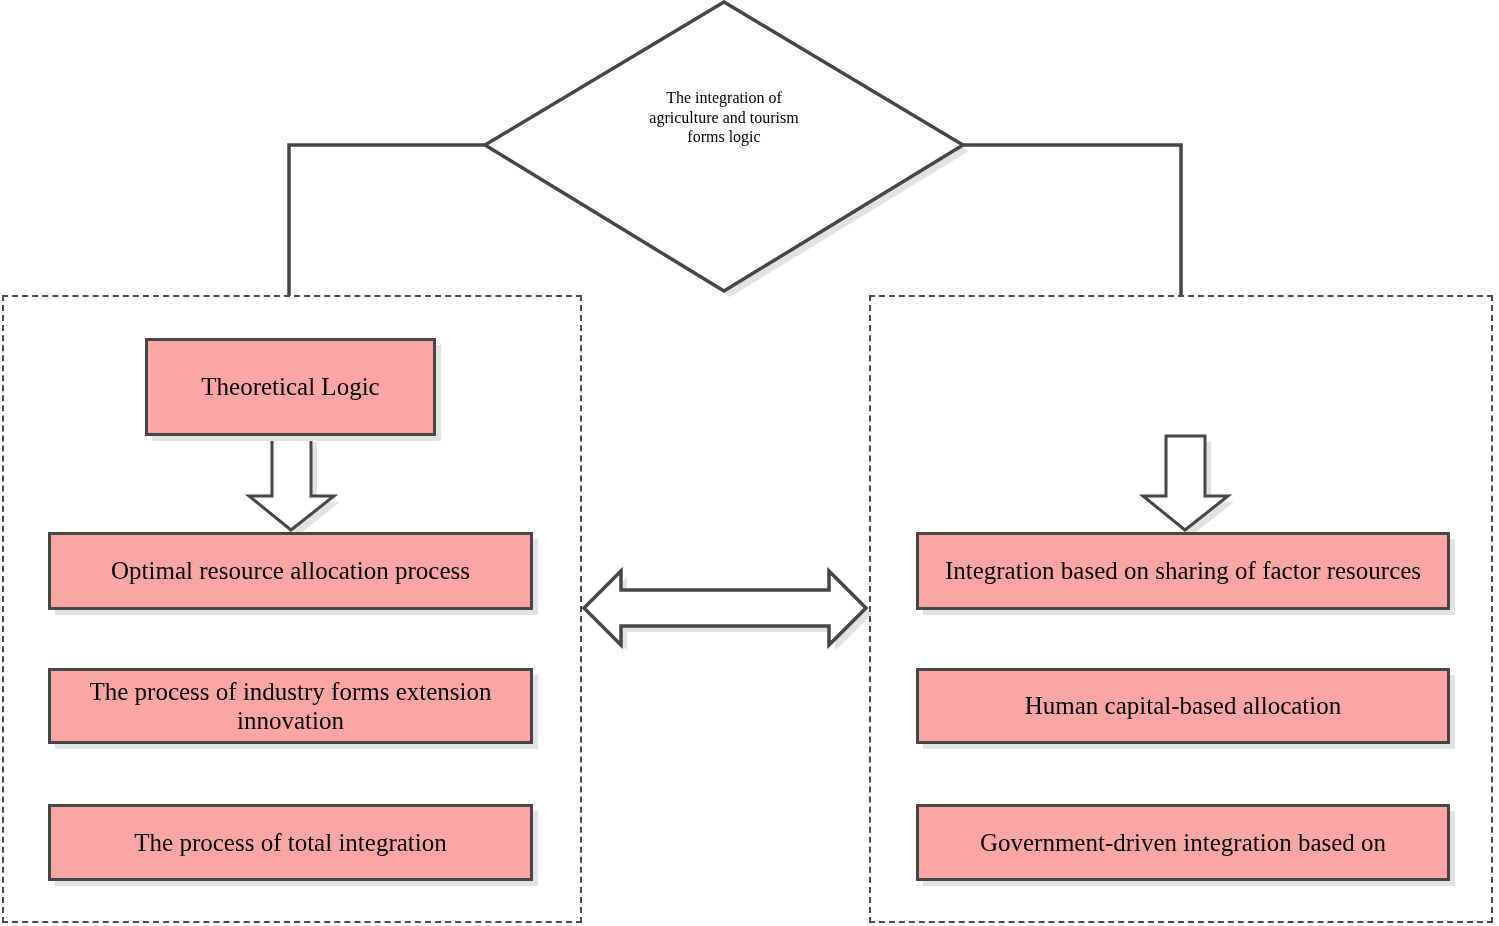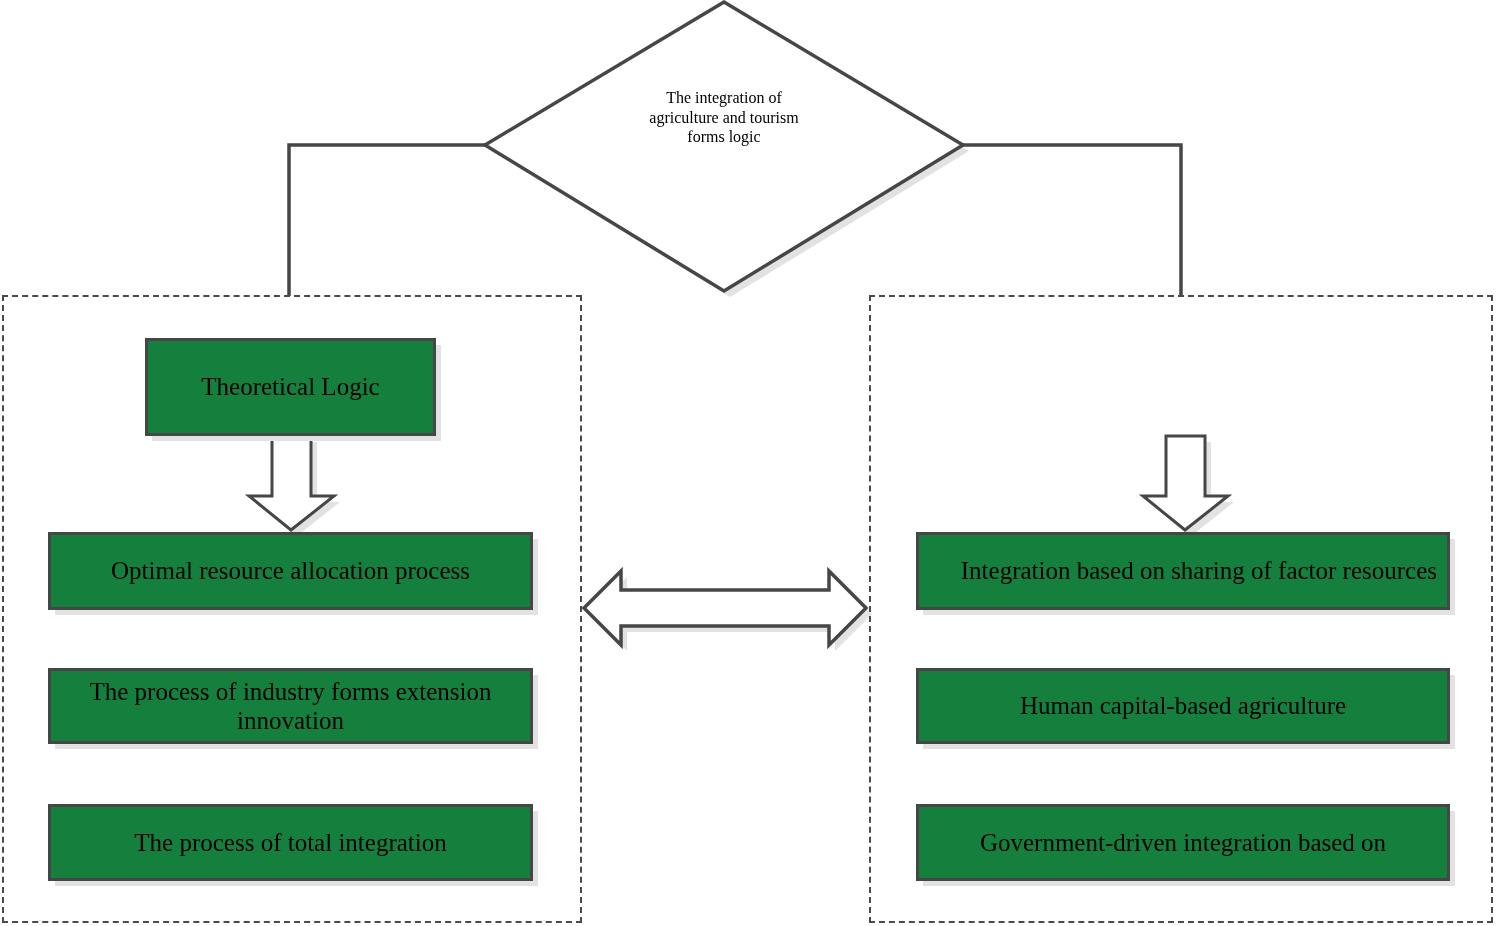--- a/index.html
+++ b/index.html
@@ -20,21 +20,21 @@
     position: absolute;
     left: 0;
     top: 0;
     width: 1499px;
     height: 926px;
     pointer-events: none;
   }
   .node-box {
     position: absolute;
     box-sizing: border-box;
-    background: #15803d;
+    background: #fca5a5;
     border: 3px solid #464646;
     box-shadow: 6px 6px 0 -1px #e2e2e2;
     display: flex;
     align-items: center;
     justify-content: center;
     text-align: center;
     line-height: 1.18;
     z-index: 4;
   }
   .node-box span {
@@ -102,25 +102,25 @@
 
   <div class="node-box" style="left:48px; top:668px; width:485px; height:76px; font-size:25px;">
     <span>The process of industry forms extension innovation</span>
   </div>
 
   <div class="node-box" style="left:48px; top:804px; width:485px; height:77px; font-size:25px;justify-content:center;">
     <span>The process of total integration</span>
   </div>
 
 
-  <div class="node-box" style="left:916px; top:532px; width:534px; height:78px; font-size:25px;justify-content:flex-end;">
+  <div class="node-box" style="left:916px; top:532px; width:534px; height:78px; font-size:25px;">
     <span>Integration based on sharing of factor resources</span>
   </div>
 
   <div class="node-box" style="left:916px; top:668px; width:534px; height:76px; font-size:25px;">
-    <span>Human capital-based agriculture</span>
+    <span>Human capital-based allocation</span>
   </div>
 
   <div class="node-box" style="left:916px; top:804px; width:534px; height:77px; font-size:25px;">
     <span>Government-driven integration based on</span>
   </div>
 
 </div>
 
 </body></html>

